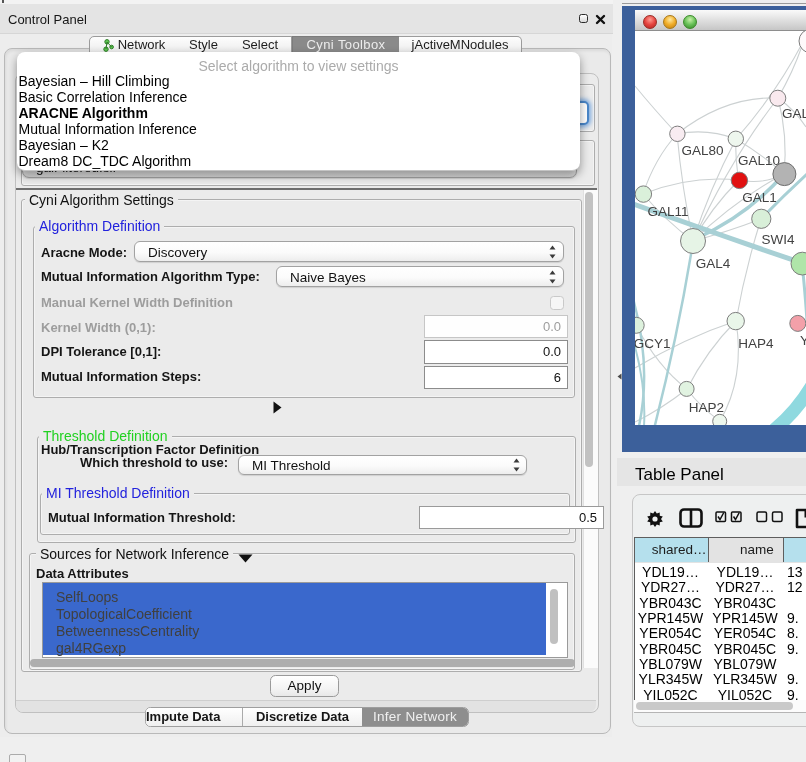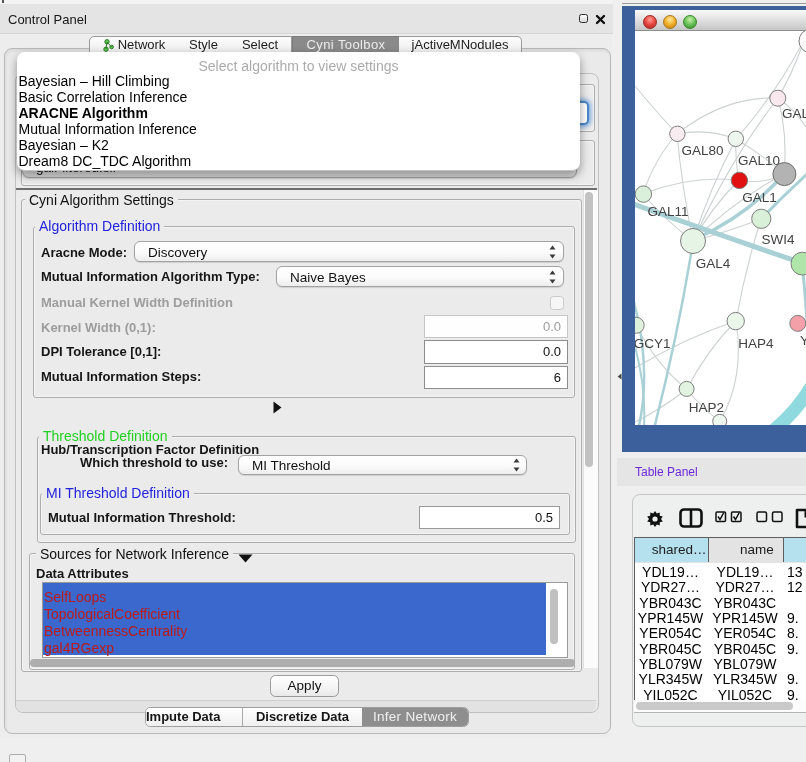--- a/index.html
+++ b/index.html
@@ -103,35 +103,35 @@
       <span class="ct" style="top:1px;">MI Threshold</span>
  <svg class="abs" style="right:5px;top:2px;" width="9" height="14" viewBox="0 0 9 14">
         <path d="M4.5 0.5 L7.5 4.5 L1.5 4.5 Z M4.5 13.5 L7.5 9.5 L1.5 9.5 Z" fill="#3a3a3a"></path>
       </svg>
     </div>
 
 <div class="grp" style="left:40px;top:493px;width:528px;height:40px;"></div>
 <div class="grplbl" style="left:42px;top:486px;color:#2222dd;">MI Threshold Definition</div>
 
 <div class="bl" style="left:48px;top:509.5px;">Mutual Information Threshold:</div>
-<div class="fld" style="left:419px;top:506px;width:139px;height:21px;border:1px solid #9a9a9a;">
+<div class="fld" style="left:419px;top:506px;width:139px;height:21px;border:1px solid #9a9a9a;padding-left:44px;">
       <span>0.5</span>
     </div>
 
 <div class="grp" style="left:29px;top:553px;width:544px;height:115px;"></div>
 <div class="grplbl" style="left:36px;top:546.5px;color:#111;">Sources for Network Inference</div>
 <svg class="abs" style="left:238px;top:554px;" width="15" height="9" viewBox="0 0 15 9">
       <path d="M0.5 0.5 L14.5 0.5 L7.5 8.5 Z" fill="#111"></path>
     </svg>
 
 <div class="bl" style="left:36px;top:566px;">Data Attributes</div>
 
 <div class="abs" style="left:42px;top:582px;width:524px;height:74px;background:#fff;border:1px solid #9a9a9a;"></div>
 <div class="abs" style="left:43px;top:583px;width:503px;height:72px;background:#3a68cc;"></div>
-<div class="abs" style="left:44px;top:588.5px;width:490px;color:#b91c1c;font-size:14px;line-height:17px;">SelfLoops<br>TopologicalCoefficient<br>BetweennessCentrality<br>gal4RGexp</div>
+<div class="abs" style="left:56px;top:588.5px;width:490px;color:#404040;font-size:14px;line-height:17px;">SelfLoops<br>TopologicalCoefficient<br>BetweennessCentrality<br>gal4RGexp</div>
 <div class="abs" style="left:550px;top:589px;width:8px;height:55px;background:#c0c0c0;border-radius:4px;"></div>
 
 <div class="abs" style="left:30px;top:658.5px;width:545px;height:8px;background:#aeaeae;border-radius:4px;"></div>
 
 <div class="abs" style="left:270px;top:675px;width:67px;height:20px;background:linear-gradient(#ffffff,#f4f4f4 60%,#e8e8e8);border:1px solid #9a9a9a;border-radius:5.5px;font-size:13.5px;color:#111;text-align:center;line-height:20px;">Apply</div>
 
 <div class="abs" style="left:145px;top:707px;width:322px;height:18px;border:1px solid #9e9e9e;border-radius:5.5px;background:#fff;overflow:hidden;font-size:13.5px;">
   <div style="position:absolute;left:0;top:0;width:96px;height:18px;line-height:18px;text-align:left;color:#151515;font-weight:bold;font-size:13px;border-right:1px solid #aaa;background:linear-gradient(#ffffff,#efefef);">Impute Data</div>
   <div style="position:absolute;left:97px;top:0;width:119px;height:18px;line-height:18px;text-align:center;color:#151515;font-weight:bold;font-size:13px;background:linear-gradient(#ffffff,#efefef);">Discretize Data</div>
   <div style="position:absolute;left:216px;top:0;width:106px;height:18px;line-height:18px;text-align:center;color:#f0f0f0;background:#8e8e8e;letter-spacing:0.3px;">Infer Network</div>
@@ -232,21 +232,21 @@
  <text x="78" y="237.5" text-anchor="middle">GAL4</text>
  <text x="17" y="318" text-anchor="middle">GCY1</text>
  <text x="121" y="318" text-anchor="middle">HAP4</text>
  <text x="165" y="315">Y</text>
  <text x="71.5" y="382" text-anchor="middle">HAP2</text>
 </g>
 </svg>
 <div class="abs" style="left:635px;top:29.5px;width:171px;height:1.5px;background:#8e8e8e;"></div>
 
 <div class="abs" style="left:617px;top:458px;width:189px;height:28px;background:#e5e5e5;"></div>
-<div class="abs" style="left:635px;top:465px;font-size:12px;color:#6d28d9;">Table Panel</div>
+<div class="abs" style="left:635px;top:465px;font-size:17px;color:#000000;">Table Panel</div>
 
 <div class="abs" style="left:632px;top:494px;width:182px;height:231px;background:#eef0f0;border:1px solid #c6c6c6;border-radius:8px 0 0 8px;"></div>
 
 <svg class="abs" style="left:647px;top:511px;" width="16" height="16" viewBox="0 0 16 16">
  <path fill="#111" d="M8 0 L9.8 2.6 L12.7 1.6 L12.8 4.7 L15.8 5.5 L14 8 L15.8 10.5 L12.8 11.3 L12.7 14.4 L9.8 13.4 L8 16 L6.2 13.4 L3.3 14.4 L3.2 11.3 L0.2 10.5 L2 8 L0.2 5.5 L3.2 4.7 L3.3 1.6 L6.2 2.6 Z"></path>
  <circle cx="8" cy="8" r="2.6" fill="#eef0f0"></circle>
 </svg>
 <svg class="abs" style="left:679px;top:508px;" width="24" height="20" viewBox="0 0 24 20">
  <rect x="1.5" y="1.5" width="21" height="17" rx="3.5" fill="none" stroke="#111" stroke-width="2.6"></rect>
  <path d="M12 2 L12 18" stroke="#111" stroke-width="2.6"></path>

